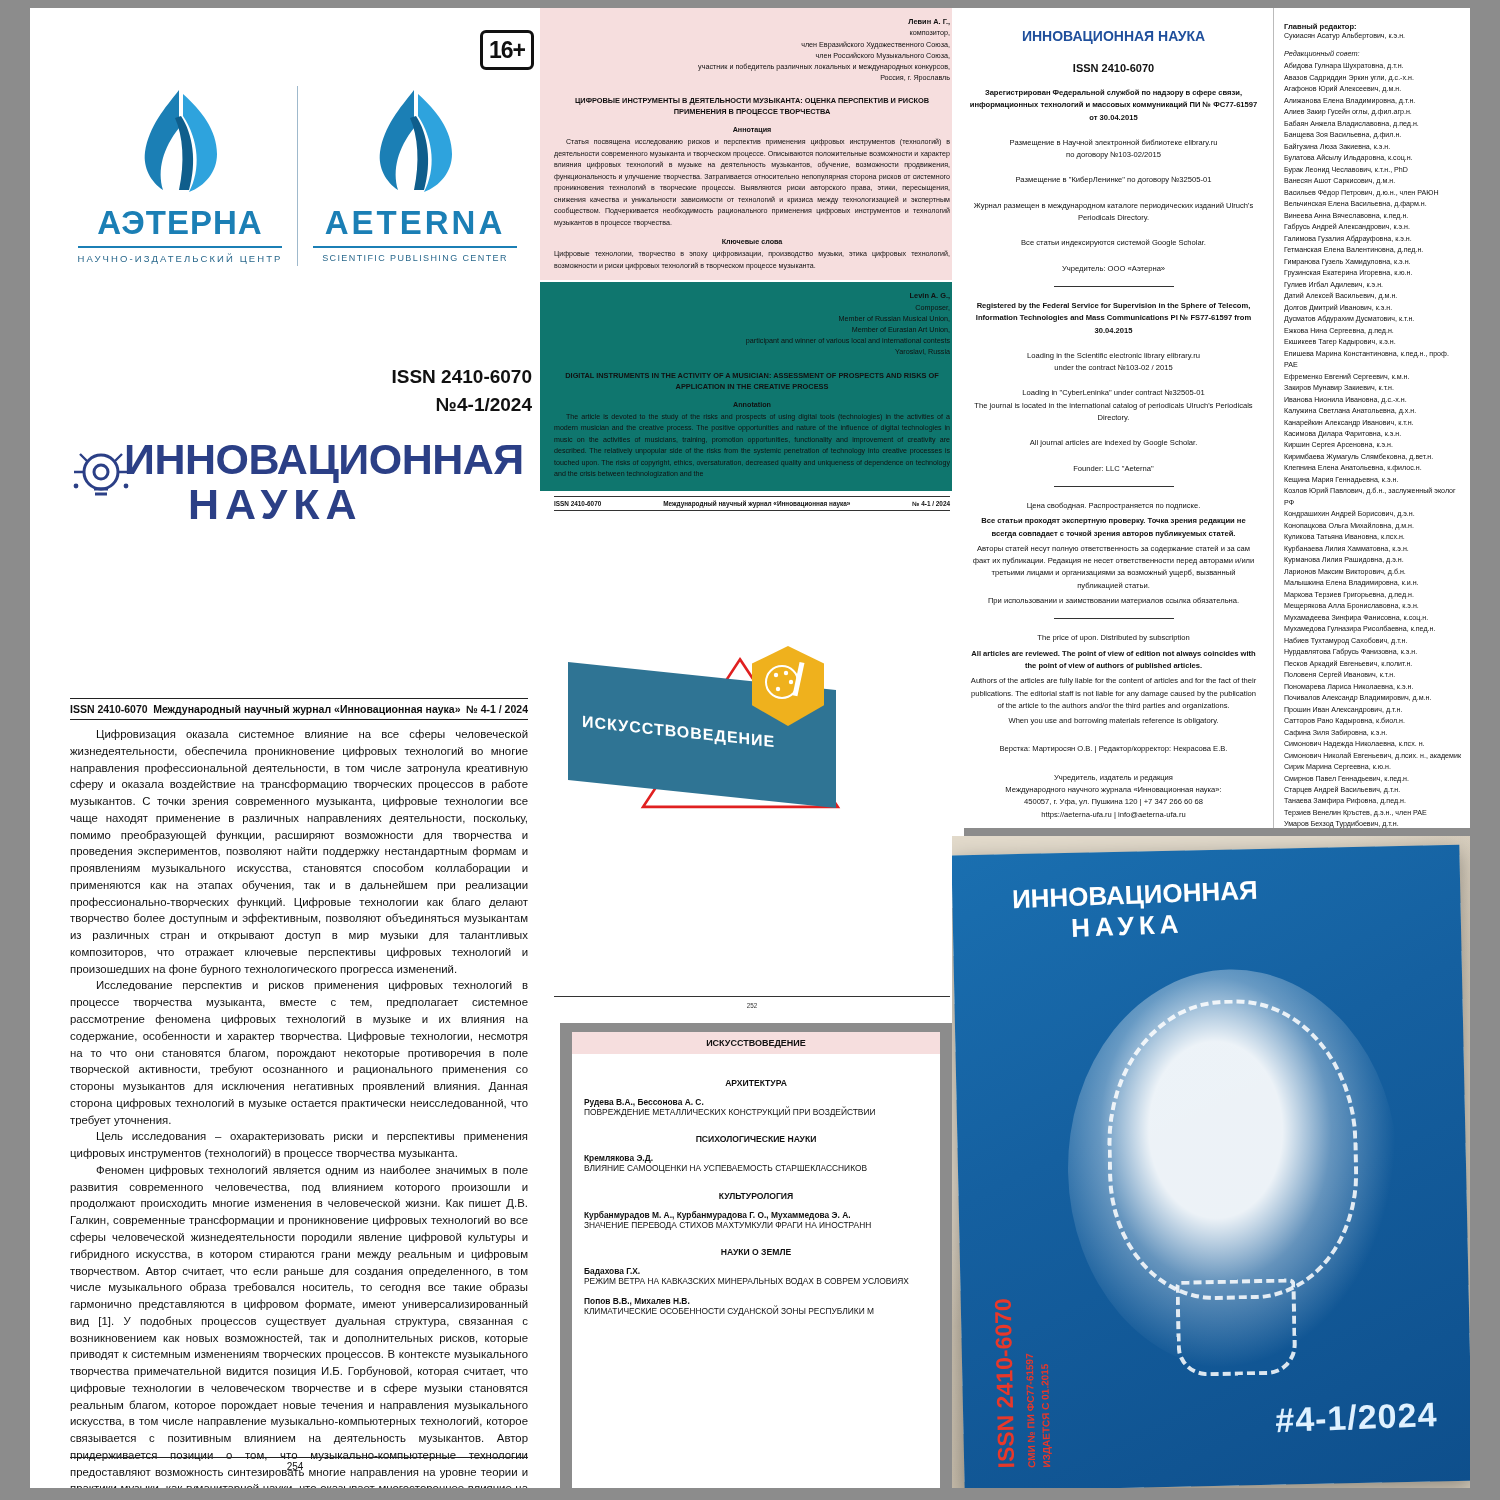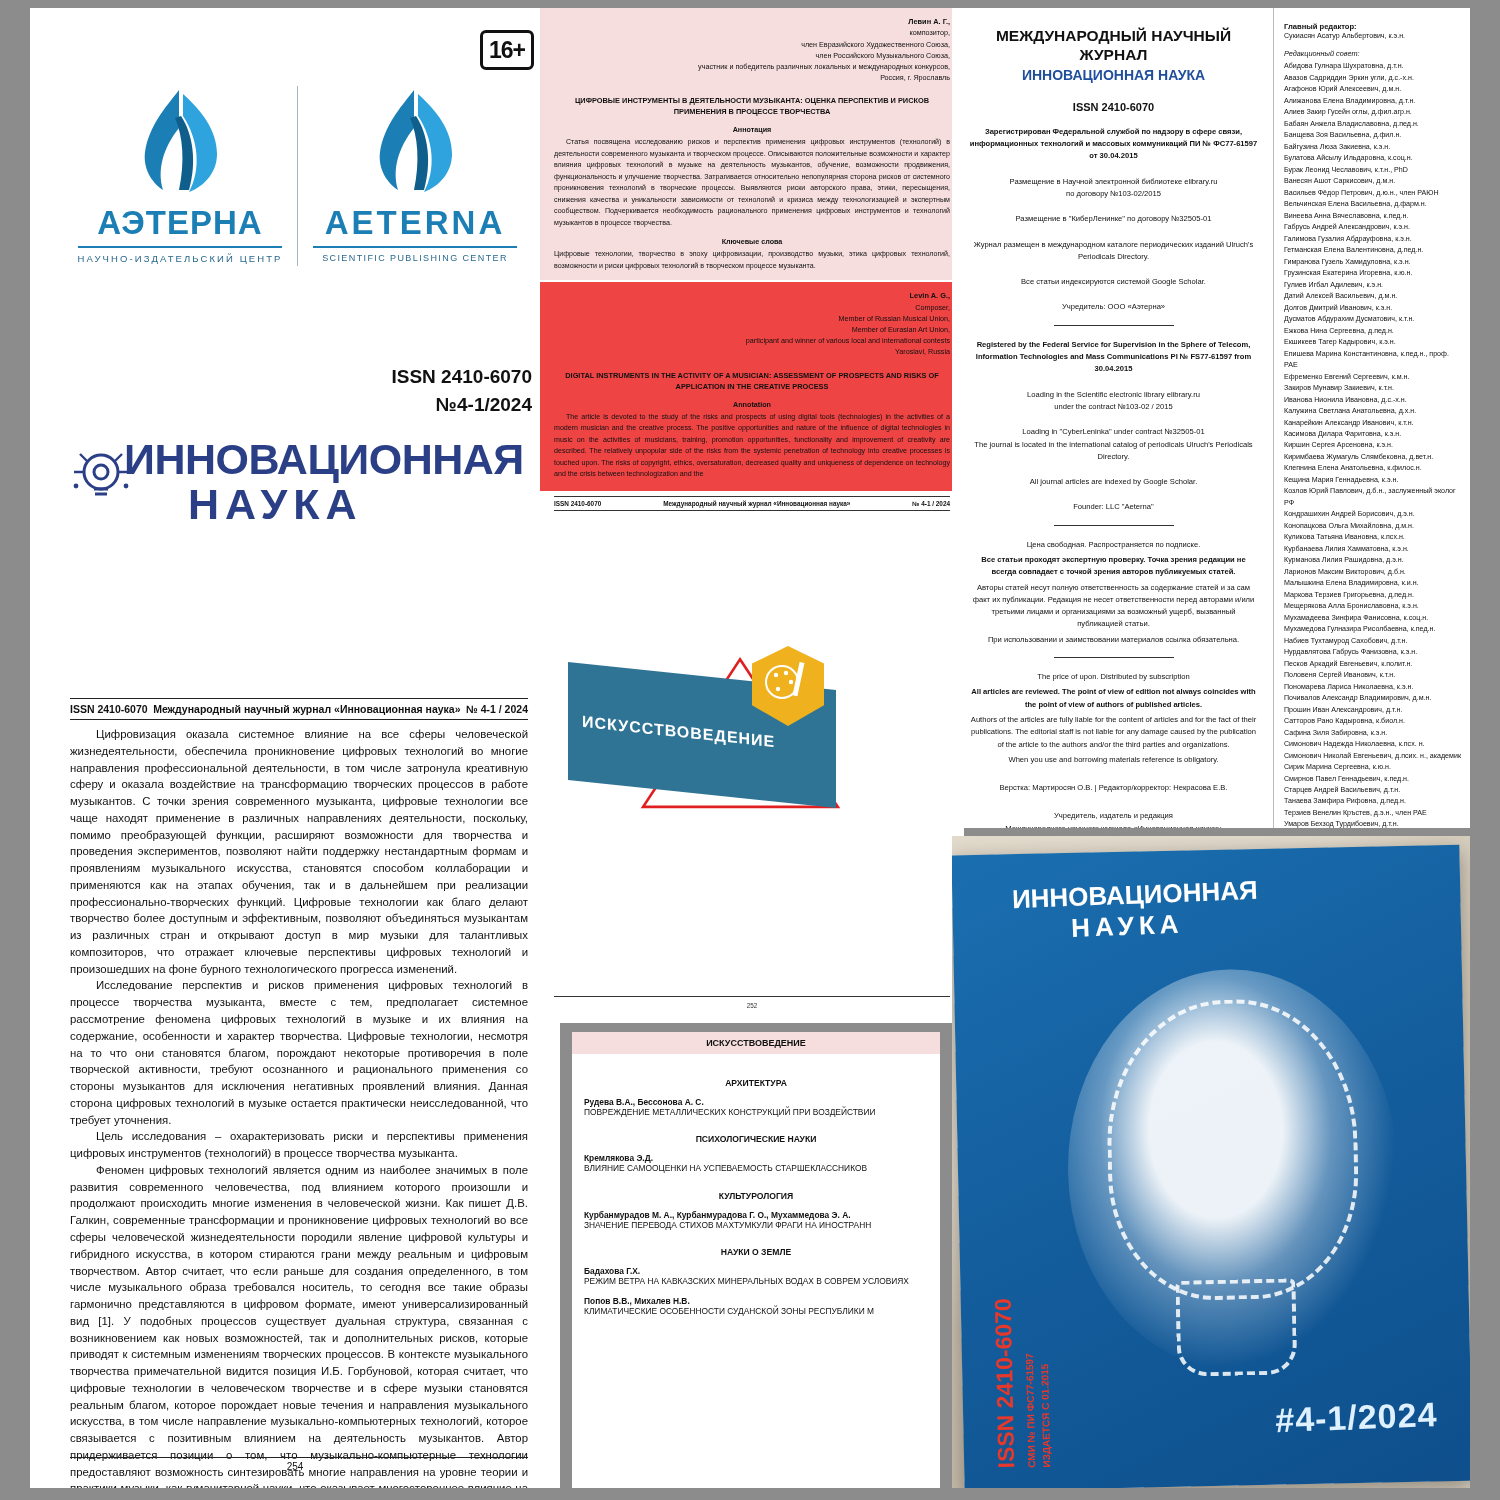--- a/index.html
+++ b/index.html
@@ -57,21 +57,21 @@
 
   
   #article { left:540px; top:8px; width:424px; height:1015px; }
   .art-head { background:#f6dede; padding:8px 14px 8px 14px; }
   .art-author { text-align:right; font-size:7.2px; line-height:1.55; color:#111; }
   .art-author b { font-size:7.4px; }
   .art-title { text-align:center; font-size:7.4px; font-weight:bold; margin-top:12px; line-height:1.5; color:#111; }
   .art-sec { text-align:center; font-size:7.2px; font-weight:bold; margin:8px 0 3px; color:#111; }
   .art-p { font-size:7.1px; line-height:1.62; text-align:justify; color:#111; text-indent:12px; }
   .art-kw { font-size:7.1px; line-height:1.62; text-align:justify; color:#111; }
-  .art-head2 { background:#ef4444; padding:8px 14px 10px; margin-top:2px; }
+  .art-head2 { background:#0f766e; padding:8px 14px 10px; margin-top:2px; }
   .art-runner {
     position:absolute; left:14px; right:14px; top:487px;
     border-top:1px solid #333; border-bottom:1px solid #333;
     display:flex; justify-content:space-between; padding:3px 0;
     font-size:6.4px; font-weight:bold; color:#111;
   }
   .art-pagenum { position:absolute; bottom:14px; left:0; right:0; text-align:center; font-size:6.3px; color:#333; }
   .art-rule-bottom { position:absolute; bottom:26px; left:14px; right:14px; border-top:1px solid #333; }
 
   
@@ -297,21 +297,20 @@
       <div class="toc-sec">НАУКИ О ЗЕМЛЕ</div>
       <div class="toc-auth">Бадахова Г.Х.</div>
       <div class="toc-title">РЕЖИМ ВЕТРА НА КАВКАЗСКИХ МИНЕРАЛЬНЫХ ВОДАХ В СОВРЕМ УСЛОВИЯХ</div>
       <div class="toc-auth">Попов В.В., Михалев Н.В.</div>
       <div class="toc-title">КЛИМАТИЧЕСКИЕ ОСОБЕННОСТИ СУДАНСКОЙ ЗОНЫ РЕСПУБЛИКИ М</div>
     </div>
   </div>
 
   <div class="panel" id="imprint">
     <div class="imp-left">
-      <div class="imp-t1">МЕЖДУНАРОДНЫЙ НАУЧНЫЙ ЖУРНАЛ</div>
       <div class="imp-t2">ИННОВАЦИОННАЯ НАУКА</div>
       <div class="imp-issn">ISSN 2410-6070</div>
 
       <div class="imp-p b">Зарегистрирован Федеральной службой по надзору в сфере связи, информационных технологий и массовых коммуникаций ПИ № ФС77-61597 от 30.04.2015</div>
       <div class="imp-p" style="white-space:pre-line">Размещение в Научной электронной библиотеке elibrary.ru
 по договору №103-02/2015</div>
       <div class="imp-p">Размещение в "КиберЛенинке" по договору №32505-01</div>
       <div class="imp-p">Журнал размещен в международном каталоге периодических изданий Ulruch's Periodicals Directory.</div>
       <div class="imp-p">Все статьи индексируются системой Google Scholar.</div>
       <div class="imp-p">Учредитель: ООО «Аэтерна»</div>

